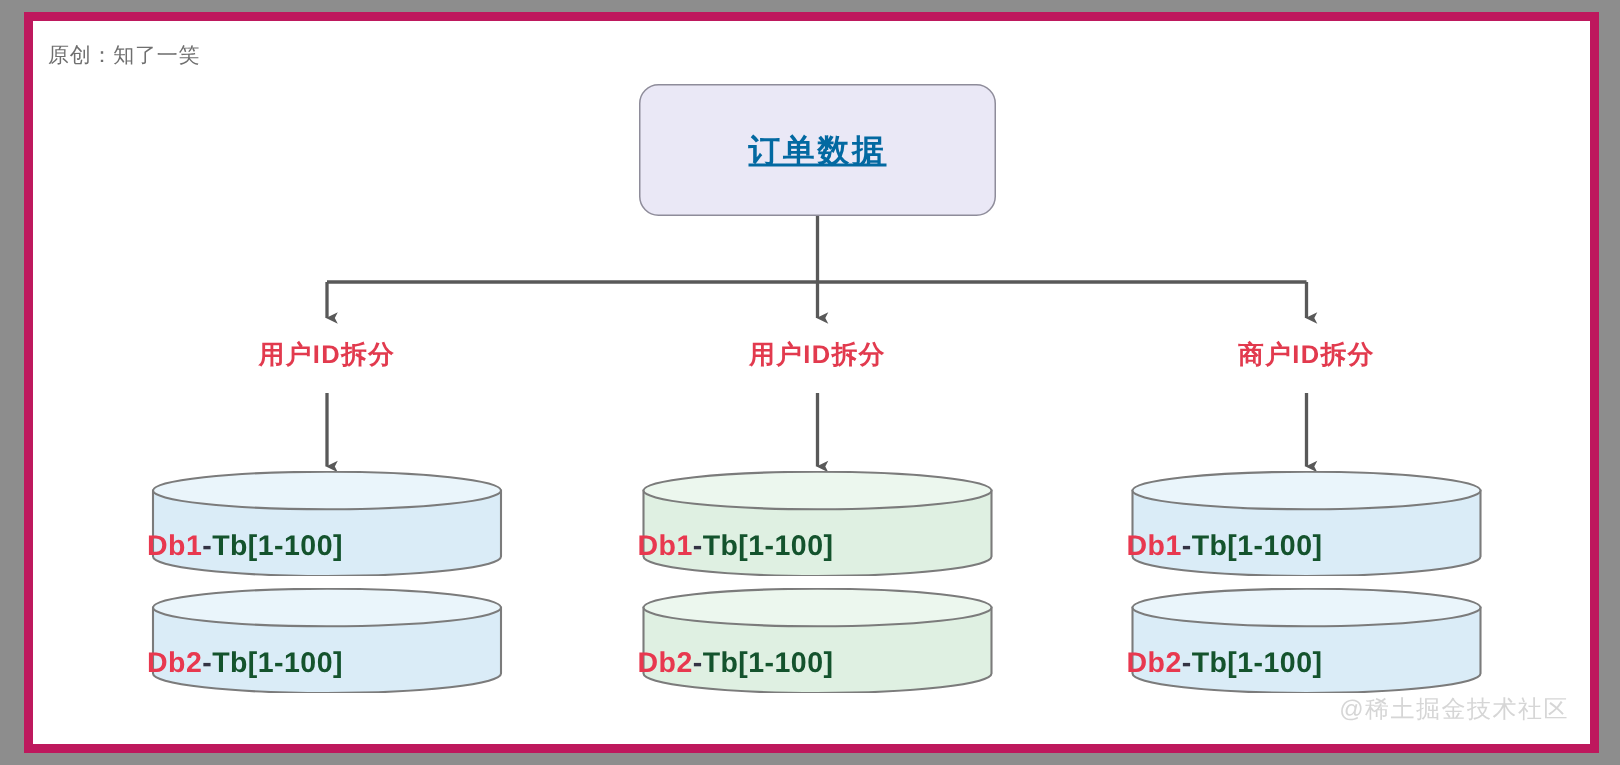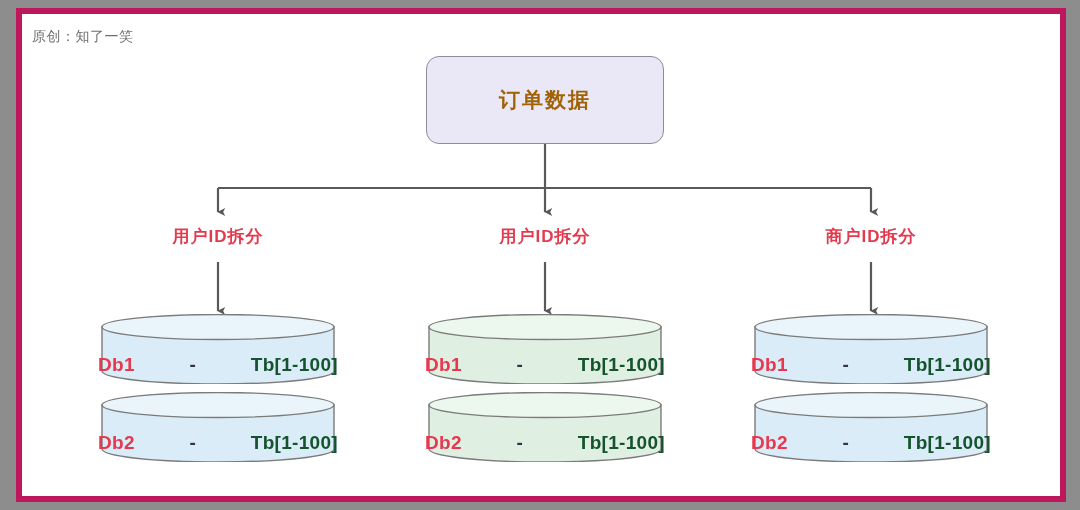--- a/index.html
+++ b/index.html
@@ -52,22 +52,23 @@
     background: #eae8f6;
     border: 1.6px solid #8e8c9a;
     border-radius: 13px;
     display: flex;
     align-items: center;
     justify-content: center;
   }
   .root-node .node-text {
     font-size: 21px;
     font-weight: 700;
-    color: #a16207;
+    color: #0369a1;
     letter-spacing: 2px;
+    text-decoration: underline;
   }
 
   
   #connectors {
     position: absolute;
     left: 0;
     top: 0;
     width: 1050px;
     height: 494px;
     pointer-events: none;
@@ -96,21 +97,21 @@
   }
   .cyl svg { position: absolute; left: 0; top: 0; }
   .cyl .cyl-text {
     position: absolute;
     left: 0;
     top: 0;
     width: 240px;
     height: 74px;
     display: flex;
     align-items: center;
-    justify-content: space-between;
+    justify-content: flex-start;
     padding-top: 28px;
     font-size: 19px;
     font-weight: 700;
     letter-spacing: 0.3px;
     white-space: nowrap;
   }
   .db-name { color: #e8384f; }
   .sep     { color: #333344; }
   .tb-name { color: #14532d; }
 
@@ -234,15 +235,16 @@
         <path d="M4,13 L4,57 A116,13 0 0 0 236,57 L236,13 Z" fill="#daecf7" stroke="#7b7b7b" stroke-width="1.4"></path>
         <ellipse cx="120" cy="13" rx="116" ry="12.5" fill="#eaf5fb" stroke="#7b7b7b" stroke-width="1.4"></ellipse>
       </svg>
       <div class="cyl-text">
         <span class="db-name">Db2</span>
           <span class="sep">-</span>
           <span class="tb-name">Tb[1-100]</span>
       </div>
     </div>
 
+    <div class="watermark">@稀土掘金技术社区</div>
 
   </div>
 </div>
 
 </body></html>

